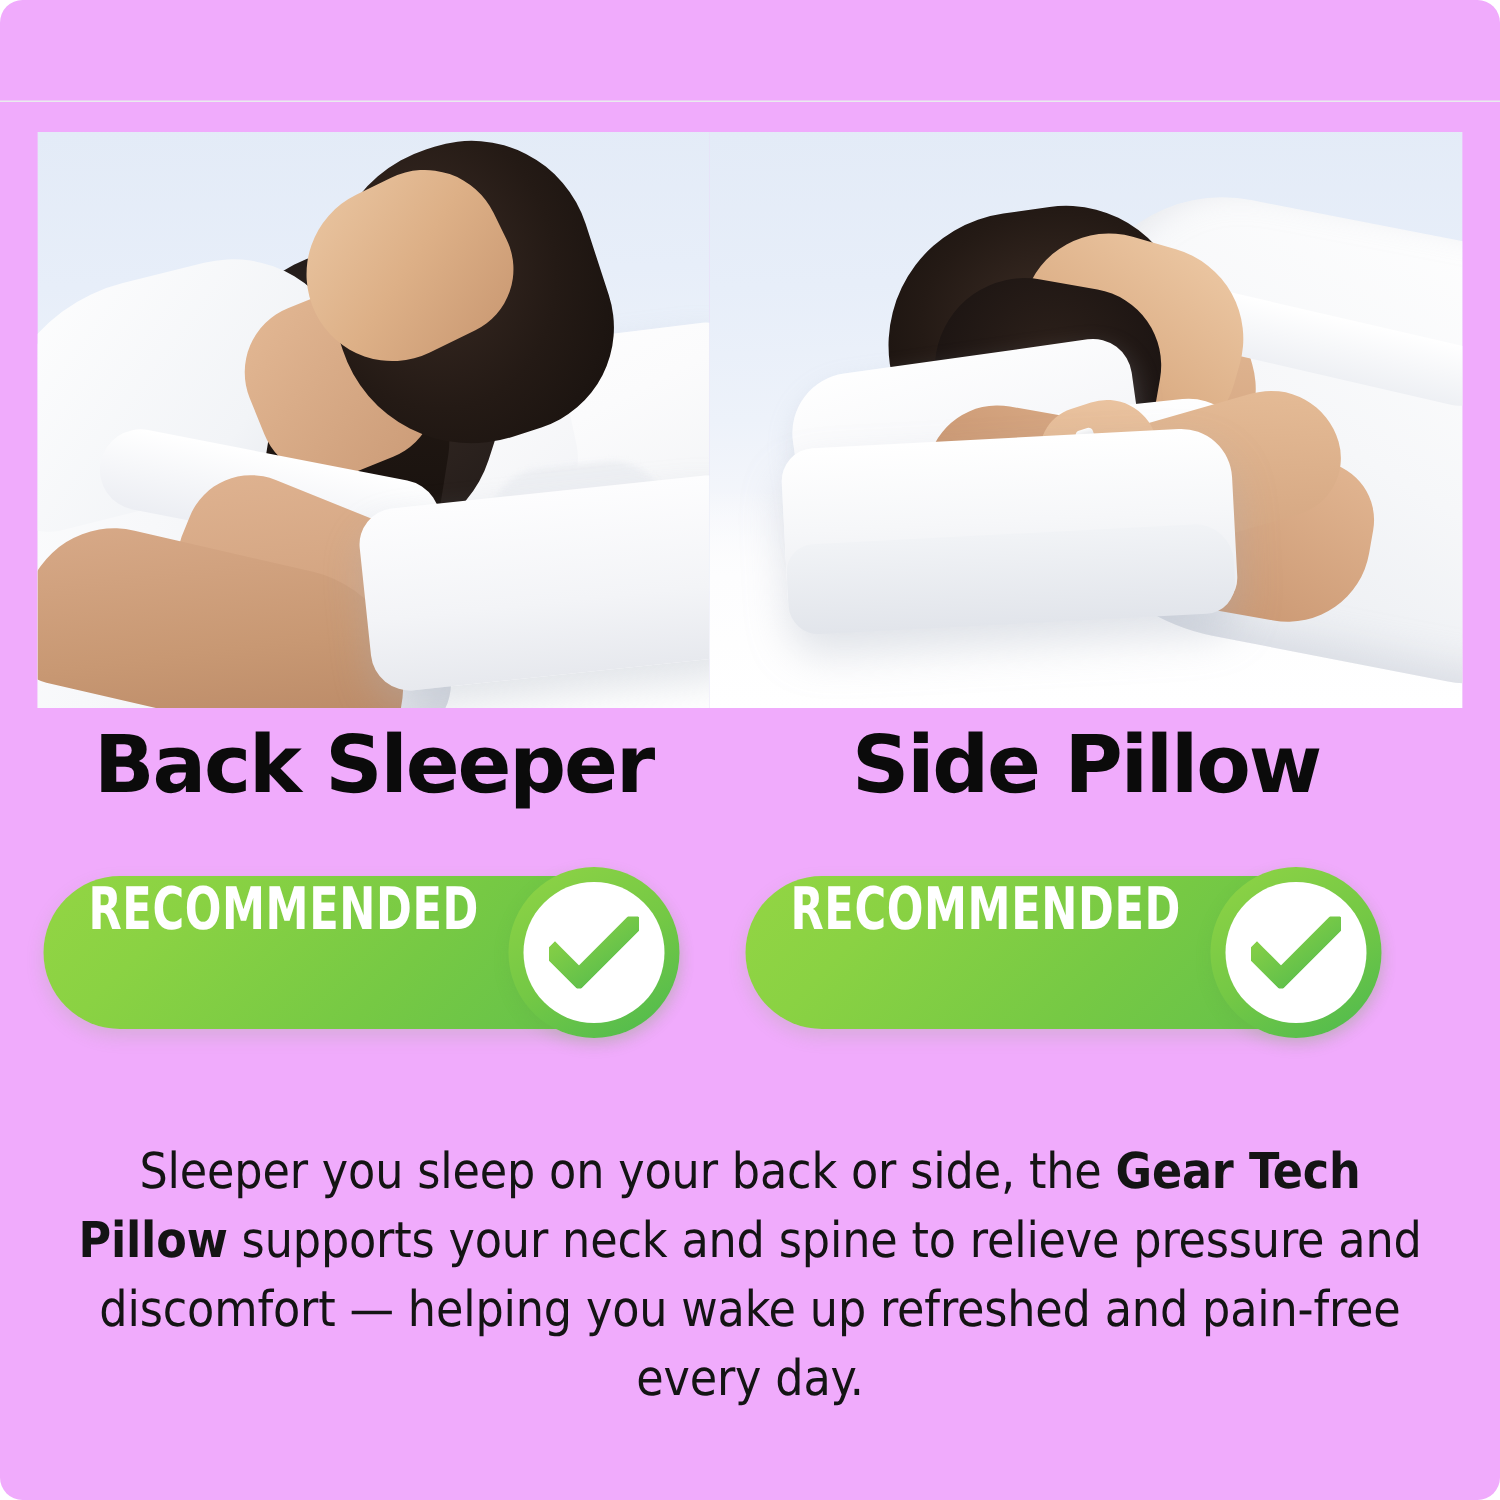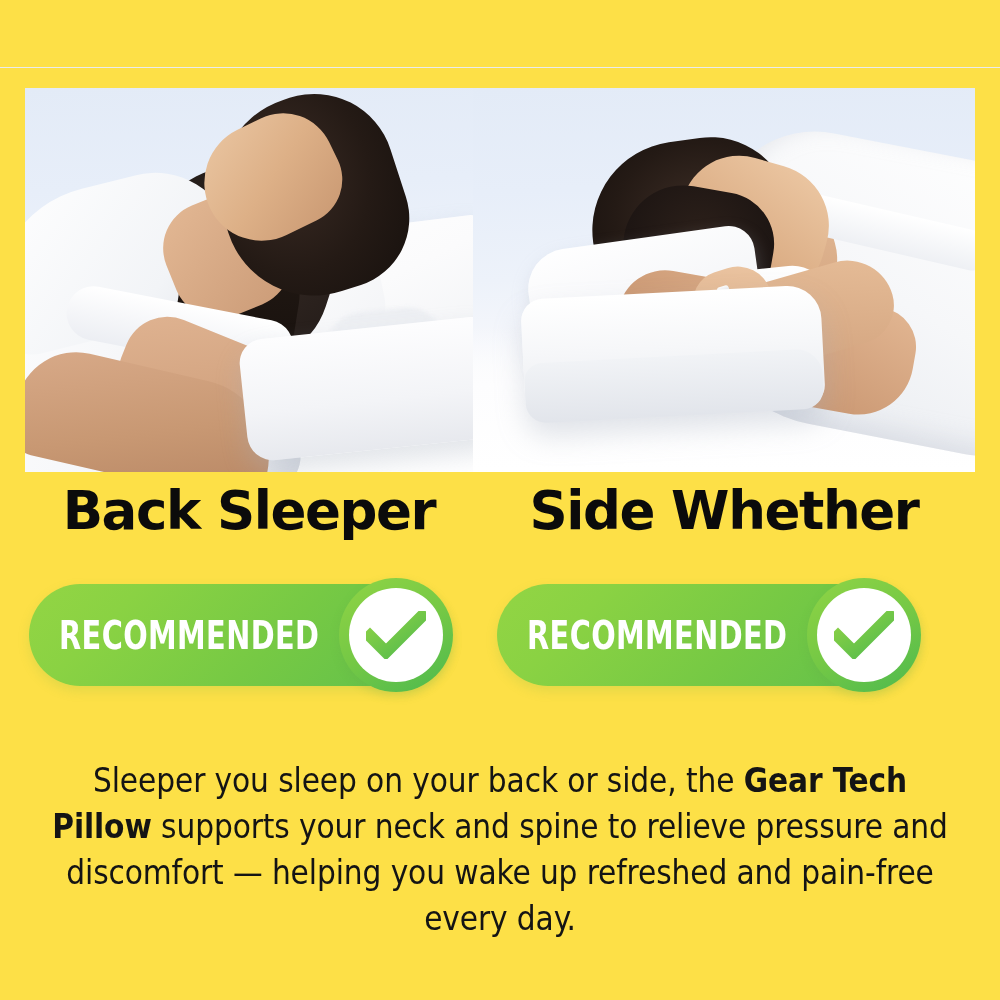--- a/index.html
+++ b/index.html
@@ -7,21 +7,22 @@
   html, body {
     width:1000px; height:1000px;
     background:#ffffff;
     font-family:"Liberation Sans", sans-serif;
     overflow:hidden;
   }
 
   #page {
     position:relative;
     width:1000px; height:1000px;
-    background:#fde047;
+    background:#f0abfc;
+    border-radius:15px;
   }
 
   
   .top-divider {
     position:absolute; left:0; top:67px;
     width:1000px; height:1px;
     background:#e9ebee;
   }
 
   
@@ -284,21 +285,21 @@
     display:flex; align-items:center;
   }
   .badge.left-badge  { left:4px; }
   .badge.right-badge { left:24px; }
 
   .pill {
     position:relative;
     height:102px;
     border-radius:51px;
     background:linear-gradient(135deg,#93d544 0%,#8ad243 22%,#76c944 58%,#5fbf4c 100%);
-    display:flex; align-items:center;
+    display:flex; 
     padding:0 74px 0 30px;
     box-shadow:0 5px 12px rgba(110,175,70,.18);
   }
   .pill-label {
     font-family:"DejaVu Sans Condensed","Liberation Sans Narrow","Liberation Sans", sans-serif;
     font-weight:700;
     font-size:39px;
     letter-spacing:0.5px;
     color:#ffffff;
     white-space:nowrap;
@@ -384,21 +385,21 @@
       <div class="sh s-pillow-edge"></div>
     </div>
 
   </div>
 
   <div class="headings">
     <div class="heading-cell">
       <div class="heading-text">Back Sleeper</div>
     </div>
     <div class="heading-cell">
-      <div class="heading-text">Side Whether</div>
+      <div class="heading-text">Side Pillow</div>
     </div>
   </div>
 
   <div class="badges">
 
     <div class="badge-cell left">
       <div class="badge left-badge">
         <div class="pill">
           <span class="pill-label">RECOMMENDED</span>
         </div>

